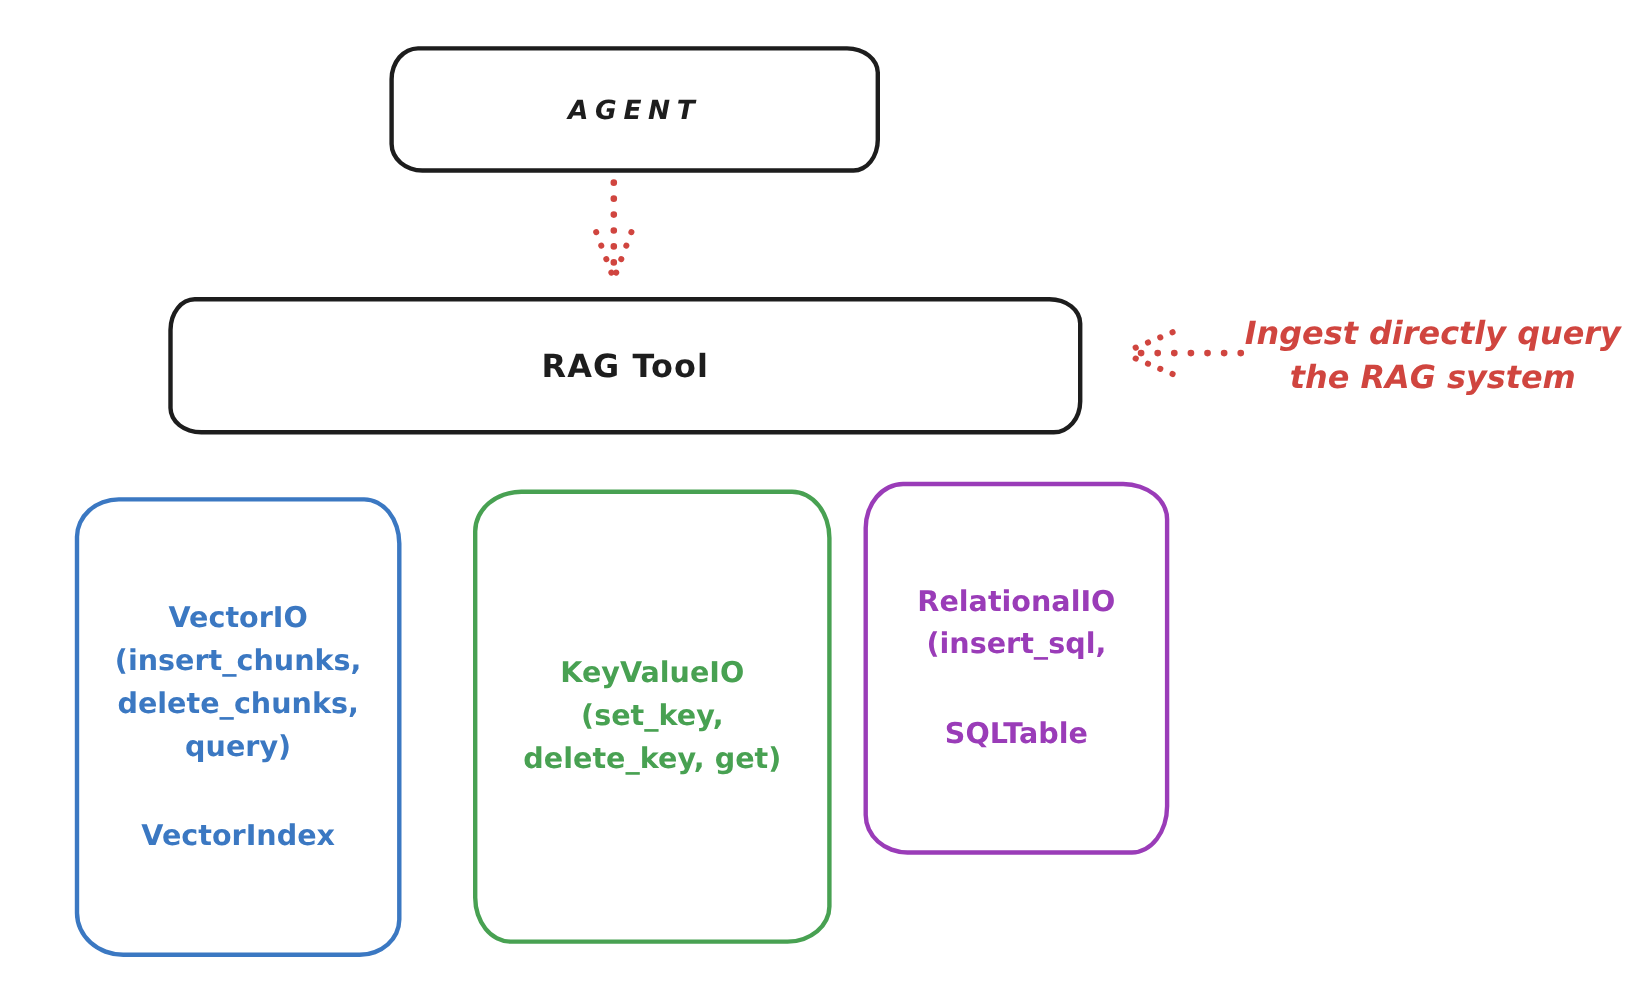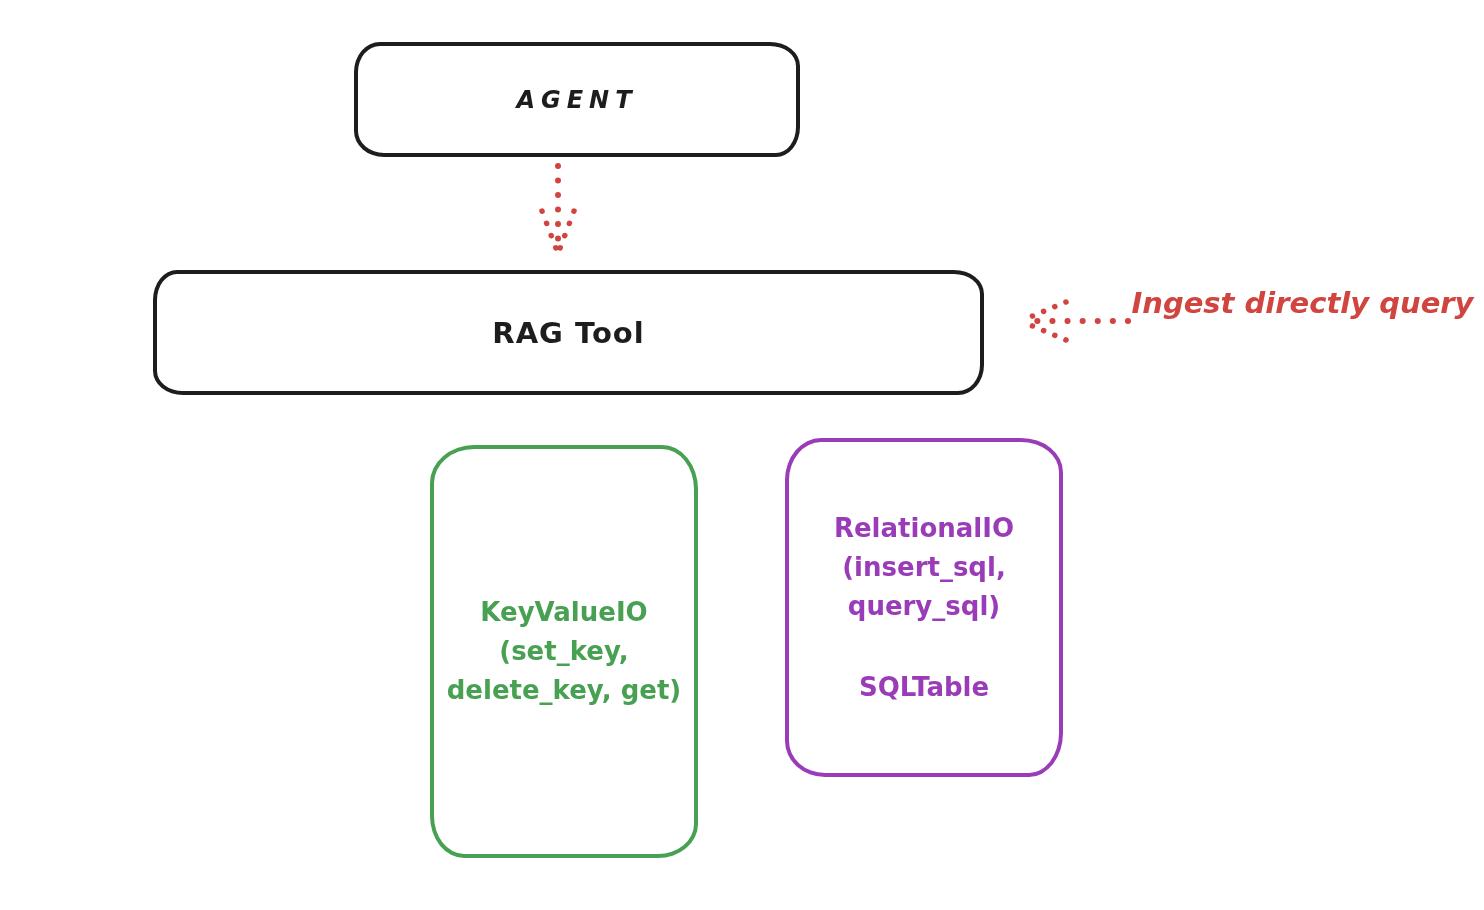--- a/index.html
+++ b/index.html
@@ -78,21 +78,21 @@
     justify-content: center;
     text-align: center;
   }
   .store-vector {
     left: 68px; top: 452px; width: 297px; height: 418px;
     border: 4px solid var(--blue, #3b78c2);
     border-radius: 40px 34px 38px 44px / 36px 42px 34px 40px;
     color: var(--blue, #3b78c2);
   }
   .store-keyvalue {
-    left: 430px; top: 445px; width: 268px; height: 413px;
+    left: 430px; top: 445px; width: 326px; height: 413px;
     border: 4px solid var(--green, #48a152);
     border-radius: 44px 36px 40px 34px / 38px 44px 34px 42px;
     color: var(--green, #48a152);
   }
   .store-relational {
     left: 785px; top: 438px; width: 278px; height: 339px;
     border: 4px solid var(--purple, #9a3cb8);
     border-radius: 36px 42px 34px 40px / 42px 34px 44px 36px;
     color: var(--purple, #9a3cb8);
   }
@@ -130,29 +130,36 @@
   </div>
 
   <svg class="arrow-svg arrow-left-svg" width="120" height="52" viewBox="0 0 120 52" aria-hidden="true">
     <line class="dot-stroke" x1="114" y1="25" x2="10" y2="25" stroke-width="6" stroke-dasharray="0.1 15"></line>
     <line class="dot-stroke" x1="52" y1="6" x2="9" y2="24" stroke-width="5.5" stroke-dasharray="0.1 12"></line>
     <line class="dot-stroke" x1="52" y1="44" x2="9" y2="26" stroke-width="5.5" stroke-dasharray="0.1 12"></line>
   </svg>
 
   <div class="annotation">
     <div>Ingest directly query</div>
+    <div>the RAG system</div>
   </div>
 
+  <div class="store-box store-vector">
+    <div class="store-line">VectorIO</div>
+    <div class="store-line">(insert_chunks,</div>
+    <div class="store-line">delete_chunks,</div>
+    <div class="store-line">query)</div>
+    <div class="index-label">VectorIndex</div>
+  </div>
 
   <div class="store-box store-keyvalue">
     <div class="store-line">KeyValueIO</div>
     <div class="store-line">(set_key,</div>
     <div class="store-line">delete_key, get)</div>
   </div>
 
   <div class="store-box store-relational">
     <div class="store-line">RelationalIO</div>
     <div class="store-line">(insert_sql,</div>
-    <div class="store-line">query_sql)</div>
     <div class="index-label">SQLTable</div>
   </div>
 
 </div>
 
 </body></html>

